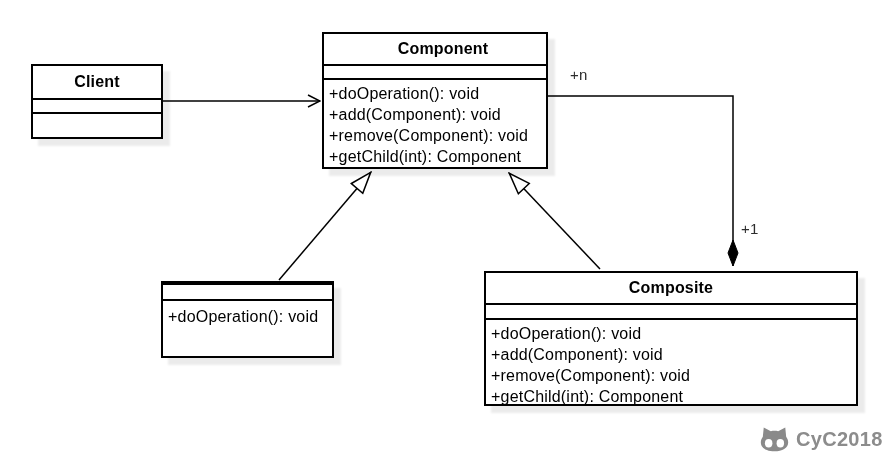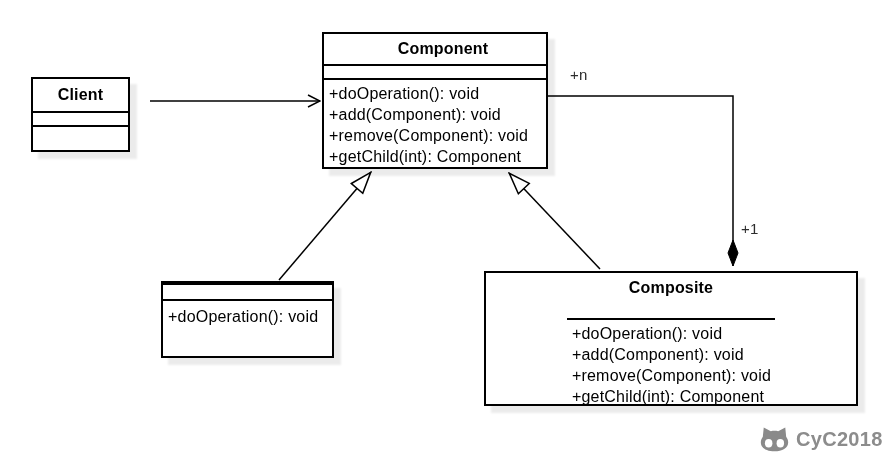--- a/index.html
+++ b/index.html
@@ -42,34 +42,34 @@
     border-top: 2px solid #000000;
     flex: 1 1 auto;
     padding: 3px 4px 16px 5px;
     font-size: 16px;
     line-height: 21px;
     letter-spacing: 0.2px;
     white-space: nowrap;
     overflow: hidden;
   }
   
-  #class-client   { left: 31px;  top: 64px;  width: 99px; height: 75px; margin-top: 13px; }
+  #class-client   { left: 31px;  top: 64px;  width: 132px; height: 75px; }
   #class-client .uml-title { height: 32px; }
   #class-client .uml-attrs { height: 12px; }
 
   #class-component { left: 322px; top: 32px; width: 226px; height: 137px; }
   #class-component .uml-title { height: 30px; padding-left: 16px; }
   #class-component .uml-attrs { height: 12px; }
 
   #class-leaf { left: 161px; top: 281px; width: 173px; height: 77px; }
   #class-leaf .uml-title { height: 30px; }
   #class-leaf .uml-attrs { height: 14px; }
   #class-leaf .uml-ops   { line-height: 25px; }
 
-  #class-composite { left: 484px; top: 271px; width: 374px; height: 135px; align-items: center; }
+  #class-composite { left: 484px; top: 271px; width: 374px; height: 135px; }
   #class-composite .uml-title { height: 30px; }
   #class-composite .uml-attrs { height: 13px; }
 
   #edges {
     position: absolute;
     left: 0; top: 0;
     pointer-events: none;
   }
   .edge-label {
     position: absolute;

